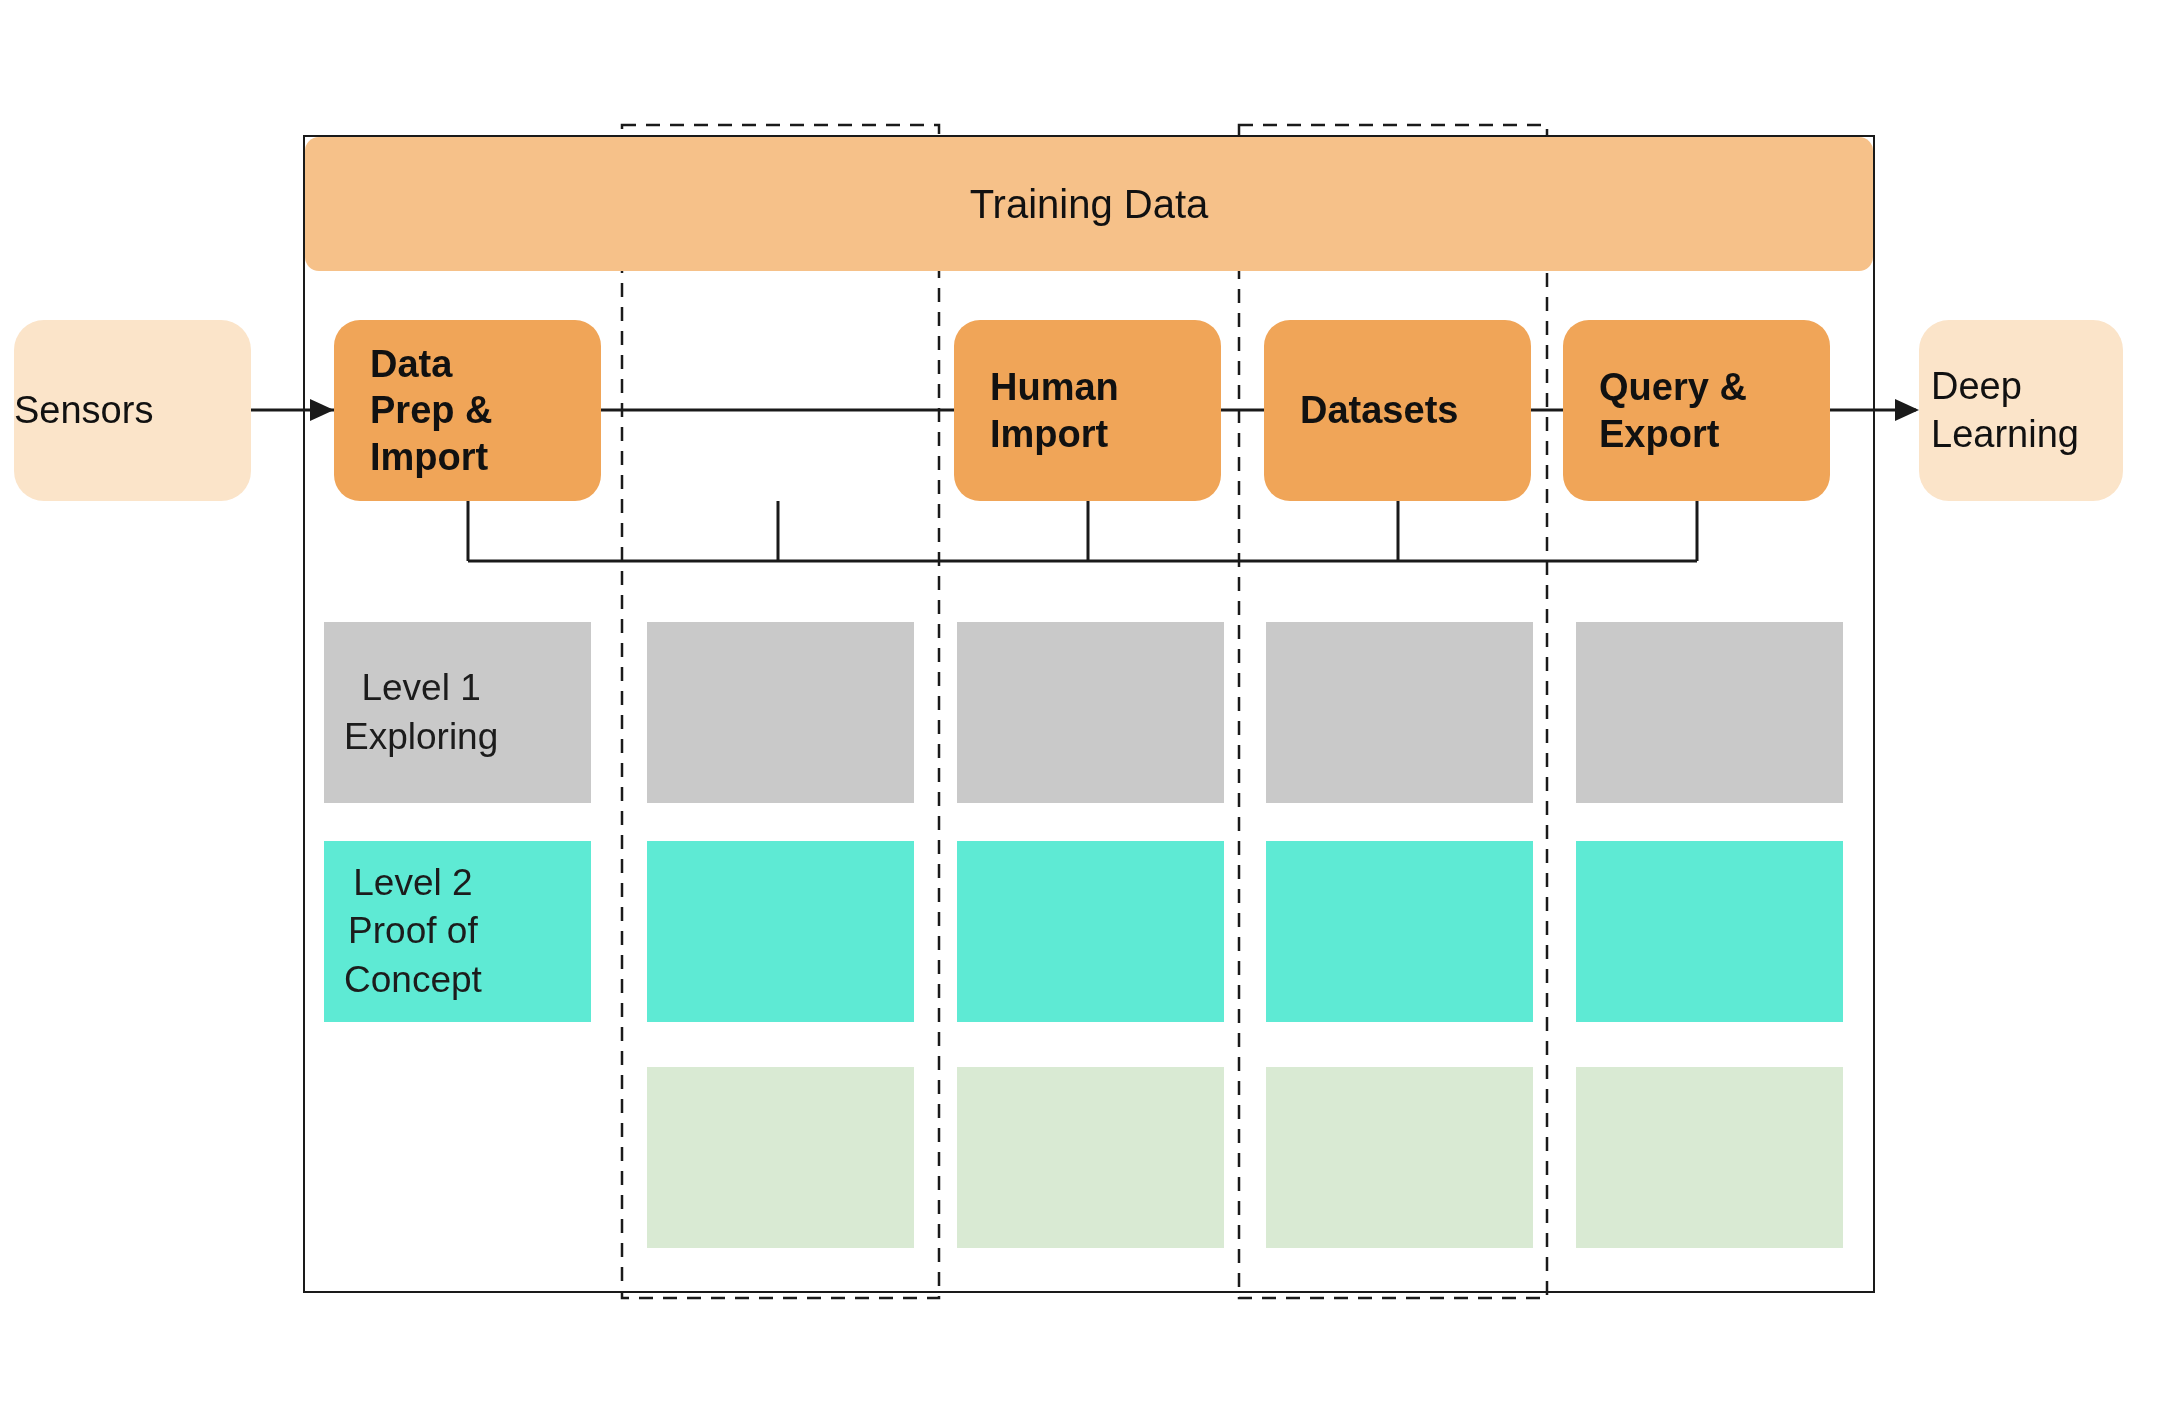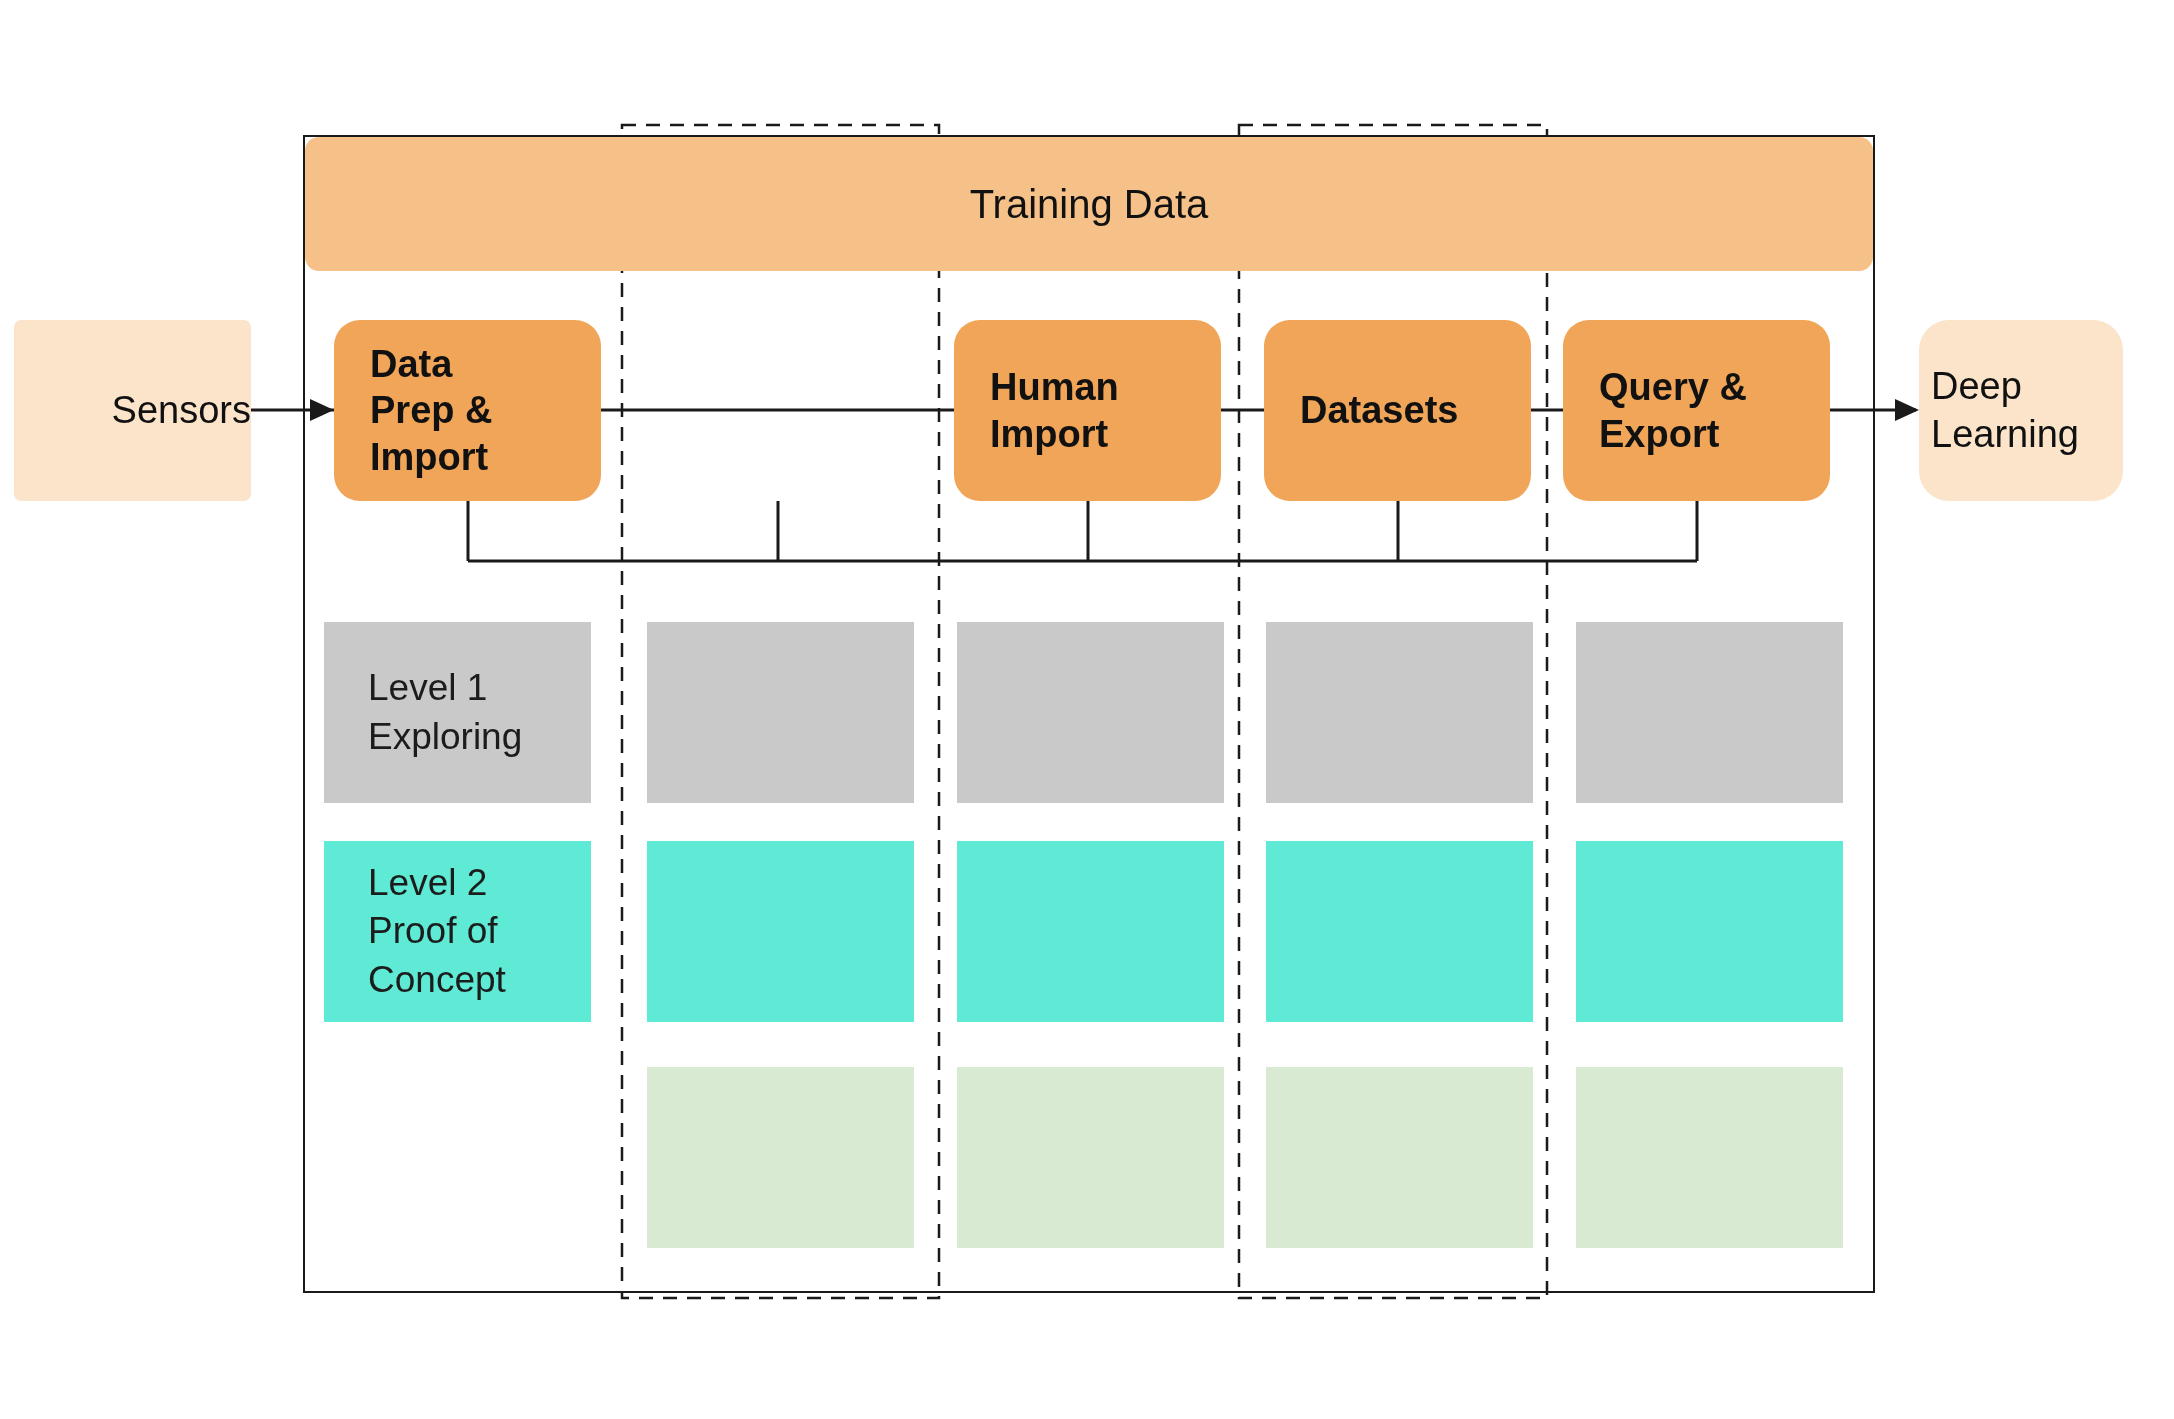--- a/index.html
+++ b/index.html
@@ -26,31 +26,31 @@
     font-size: 38px; font-weight: bold; line-height: 1.22; white-space: pre-line;
   }
   .m1 { left: 334px } .m2 { left: 644px } .m3 { left: 954px }
   .m4 { left: 1264px } .m5 { left: 1563px }
   .endpoint {
     position: absolute; top: 320px; height: 181px;
     background: #FBE4C9; border-radius: 30px; box-sizing: border-box;
     display: flex; align-items: center; font-size: 38px; line-height: 1.25;
     white-space: pre-line;
   }
-  .sensors { left: 14px; width: 237px; justify-content: flex-end; border-radius: 7px; }
+  .sensors { left: 14px; width: 237px; justify-content: flex-start; }
   .deep { left: 1919px; width: 204px; padding-left: 12px; }
   .cell { position: absolute; width: 267px; height: 181px; box-sizing: border-box; }
   .r1 { top: 622px;  background: #C9C9C9; }
   .r2 { top: 841px;  background: #5eead4; }
   .r3 { top: 1067px; background: #D9EAD3; }
   .c1 { left: 324px } .c2 { left: 647px } .c3 { left: 957px }
   .c4 { left: 1266px } .c5 { left: 1576px }
   .cell.lbl {
-    display: flex; align-items: center; padding-left: 44px;
-    font-size: 37px; line-height: 1.3; white-space: pre-line; color: #1c1c1c;
+    display: flex; align-items: center; padding-left: 20px;
+    font-size: 37px; line-height: 1.3; white-space: pre-line; color: #1c1c1c; text-align: center;
   }
 </style>
 </head>
 <body>
 
 <div class="canvas">
 
   <div class="container"></div>
 
   <svg class="overlay" width="2174" height="1419" viewBox="0 0 2174 1419">

